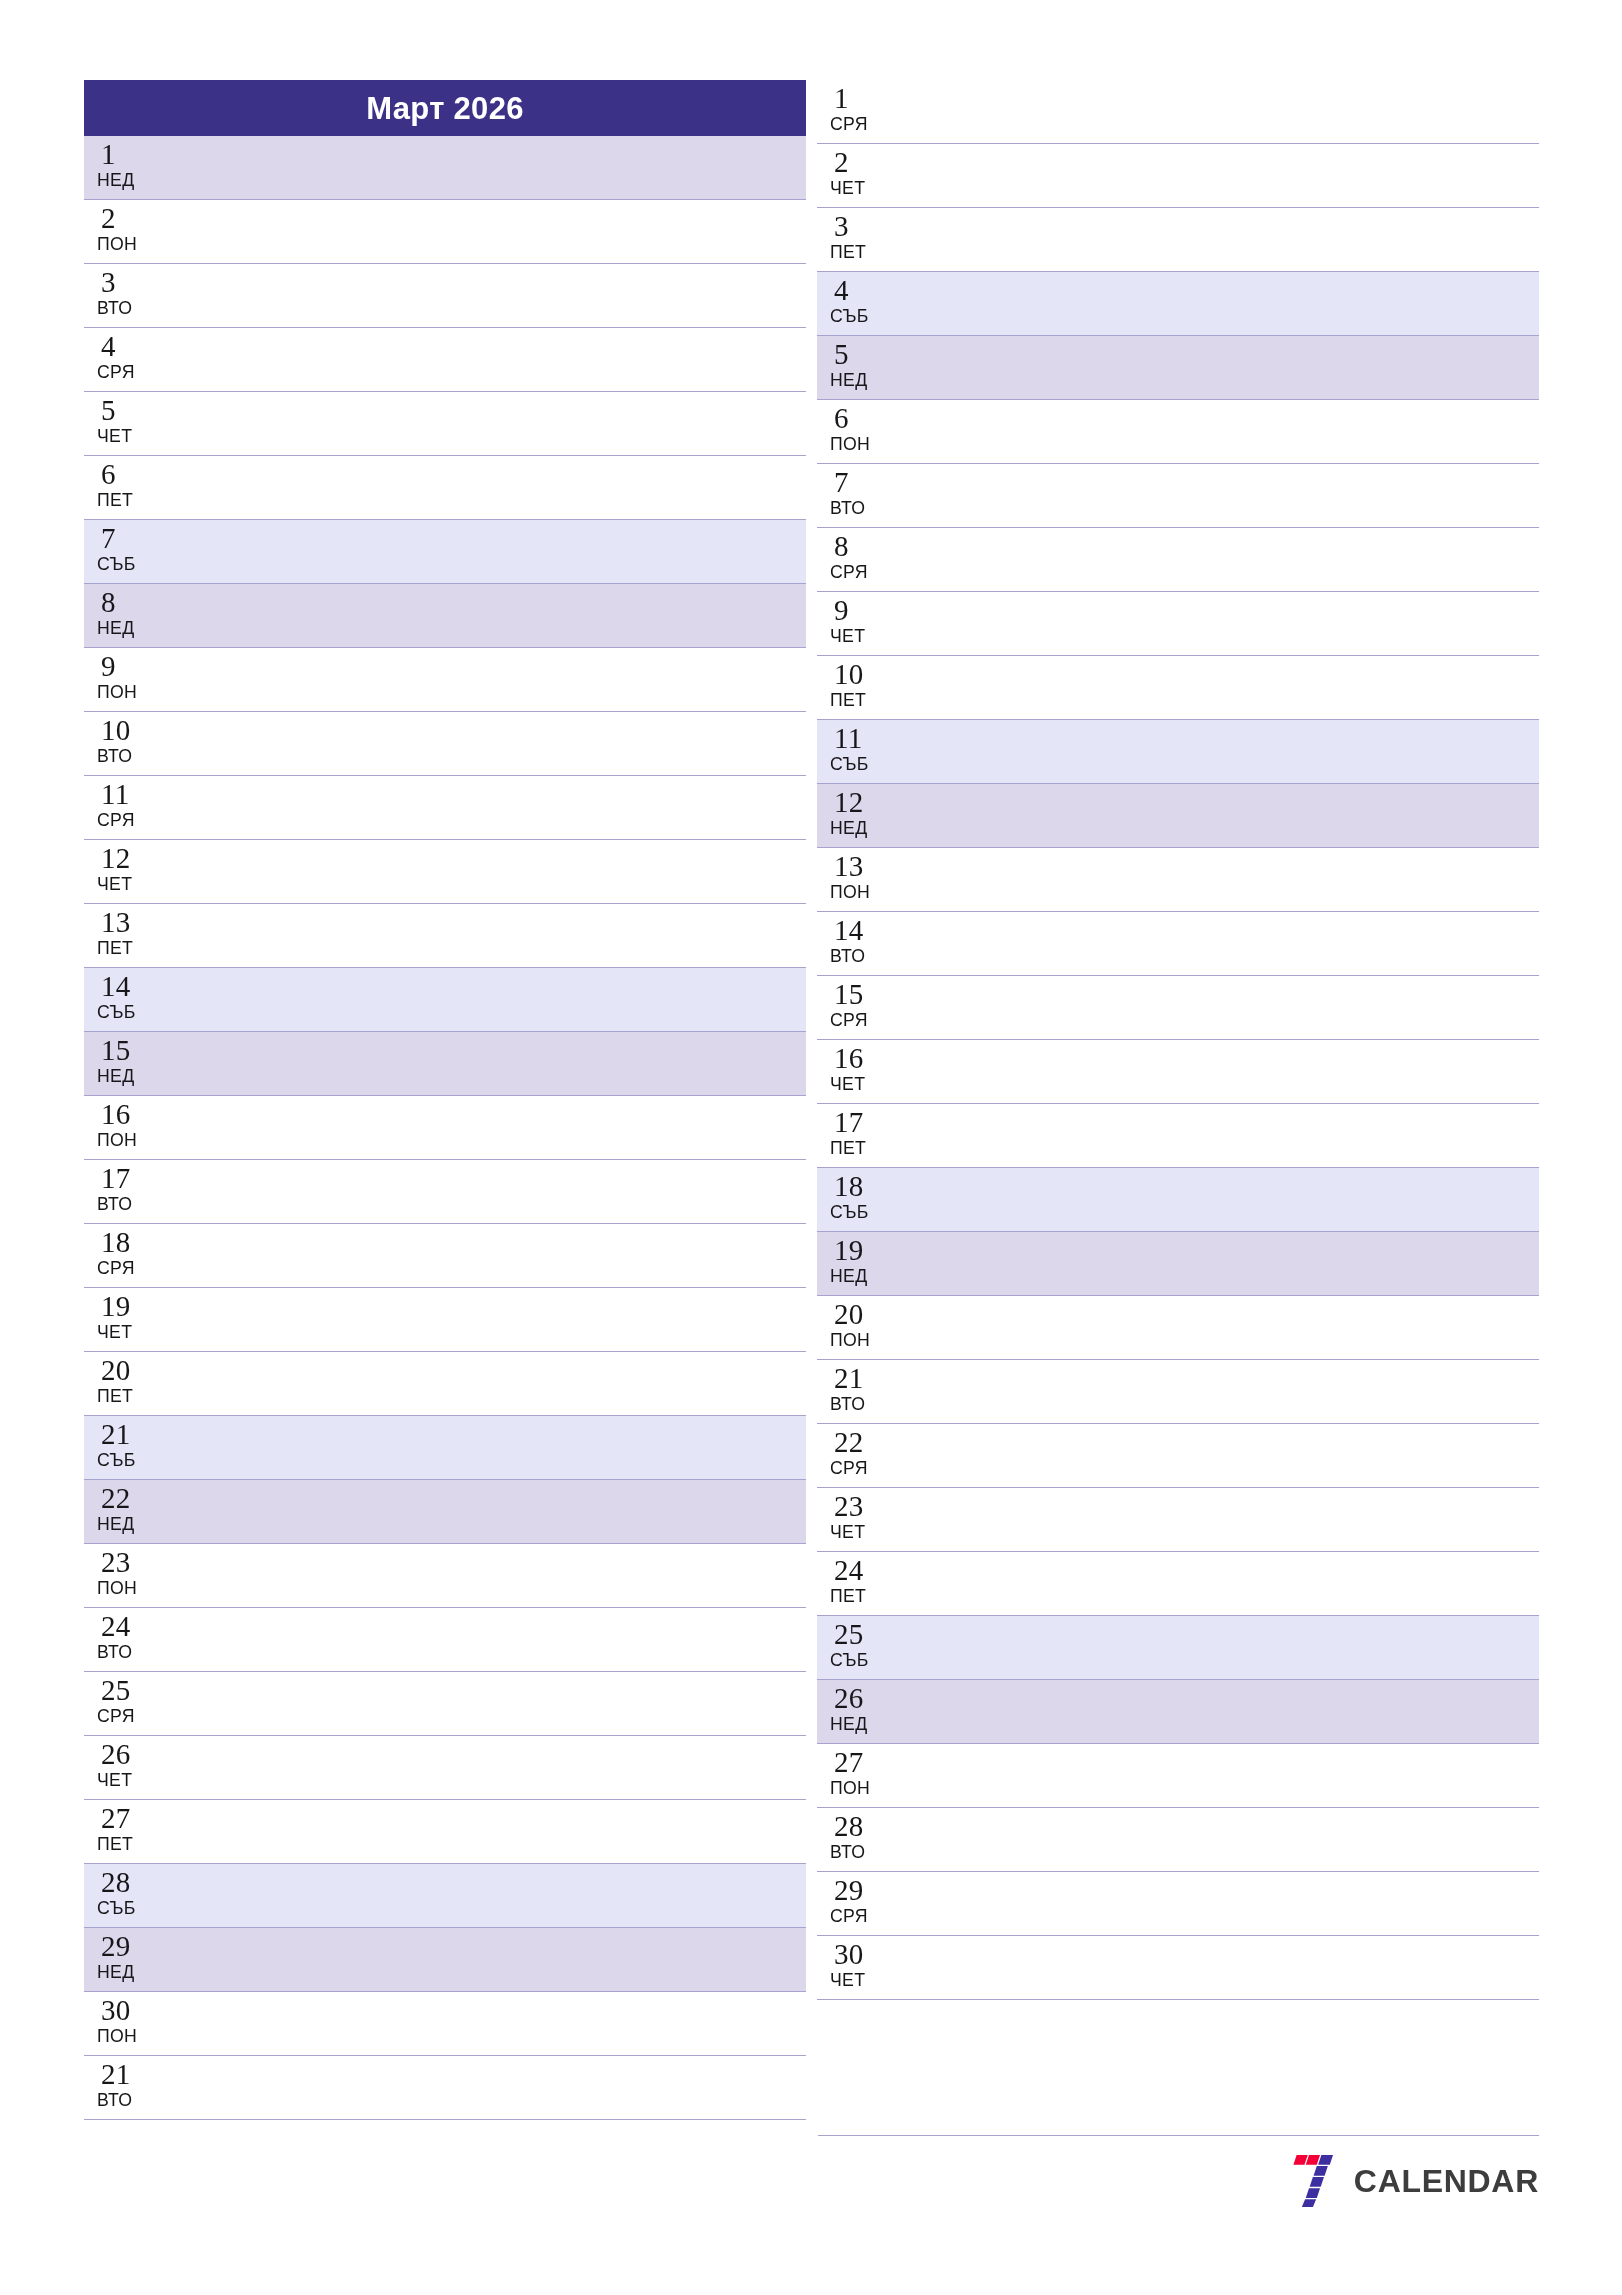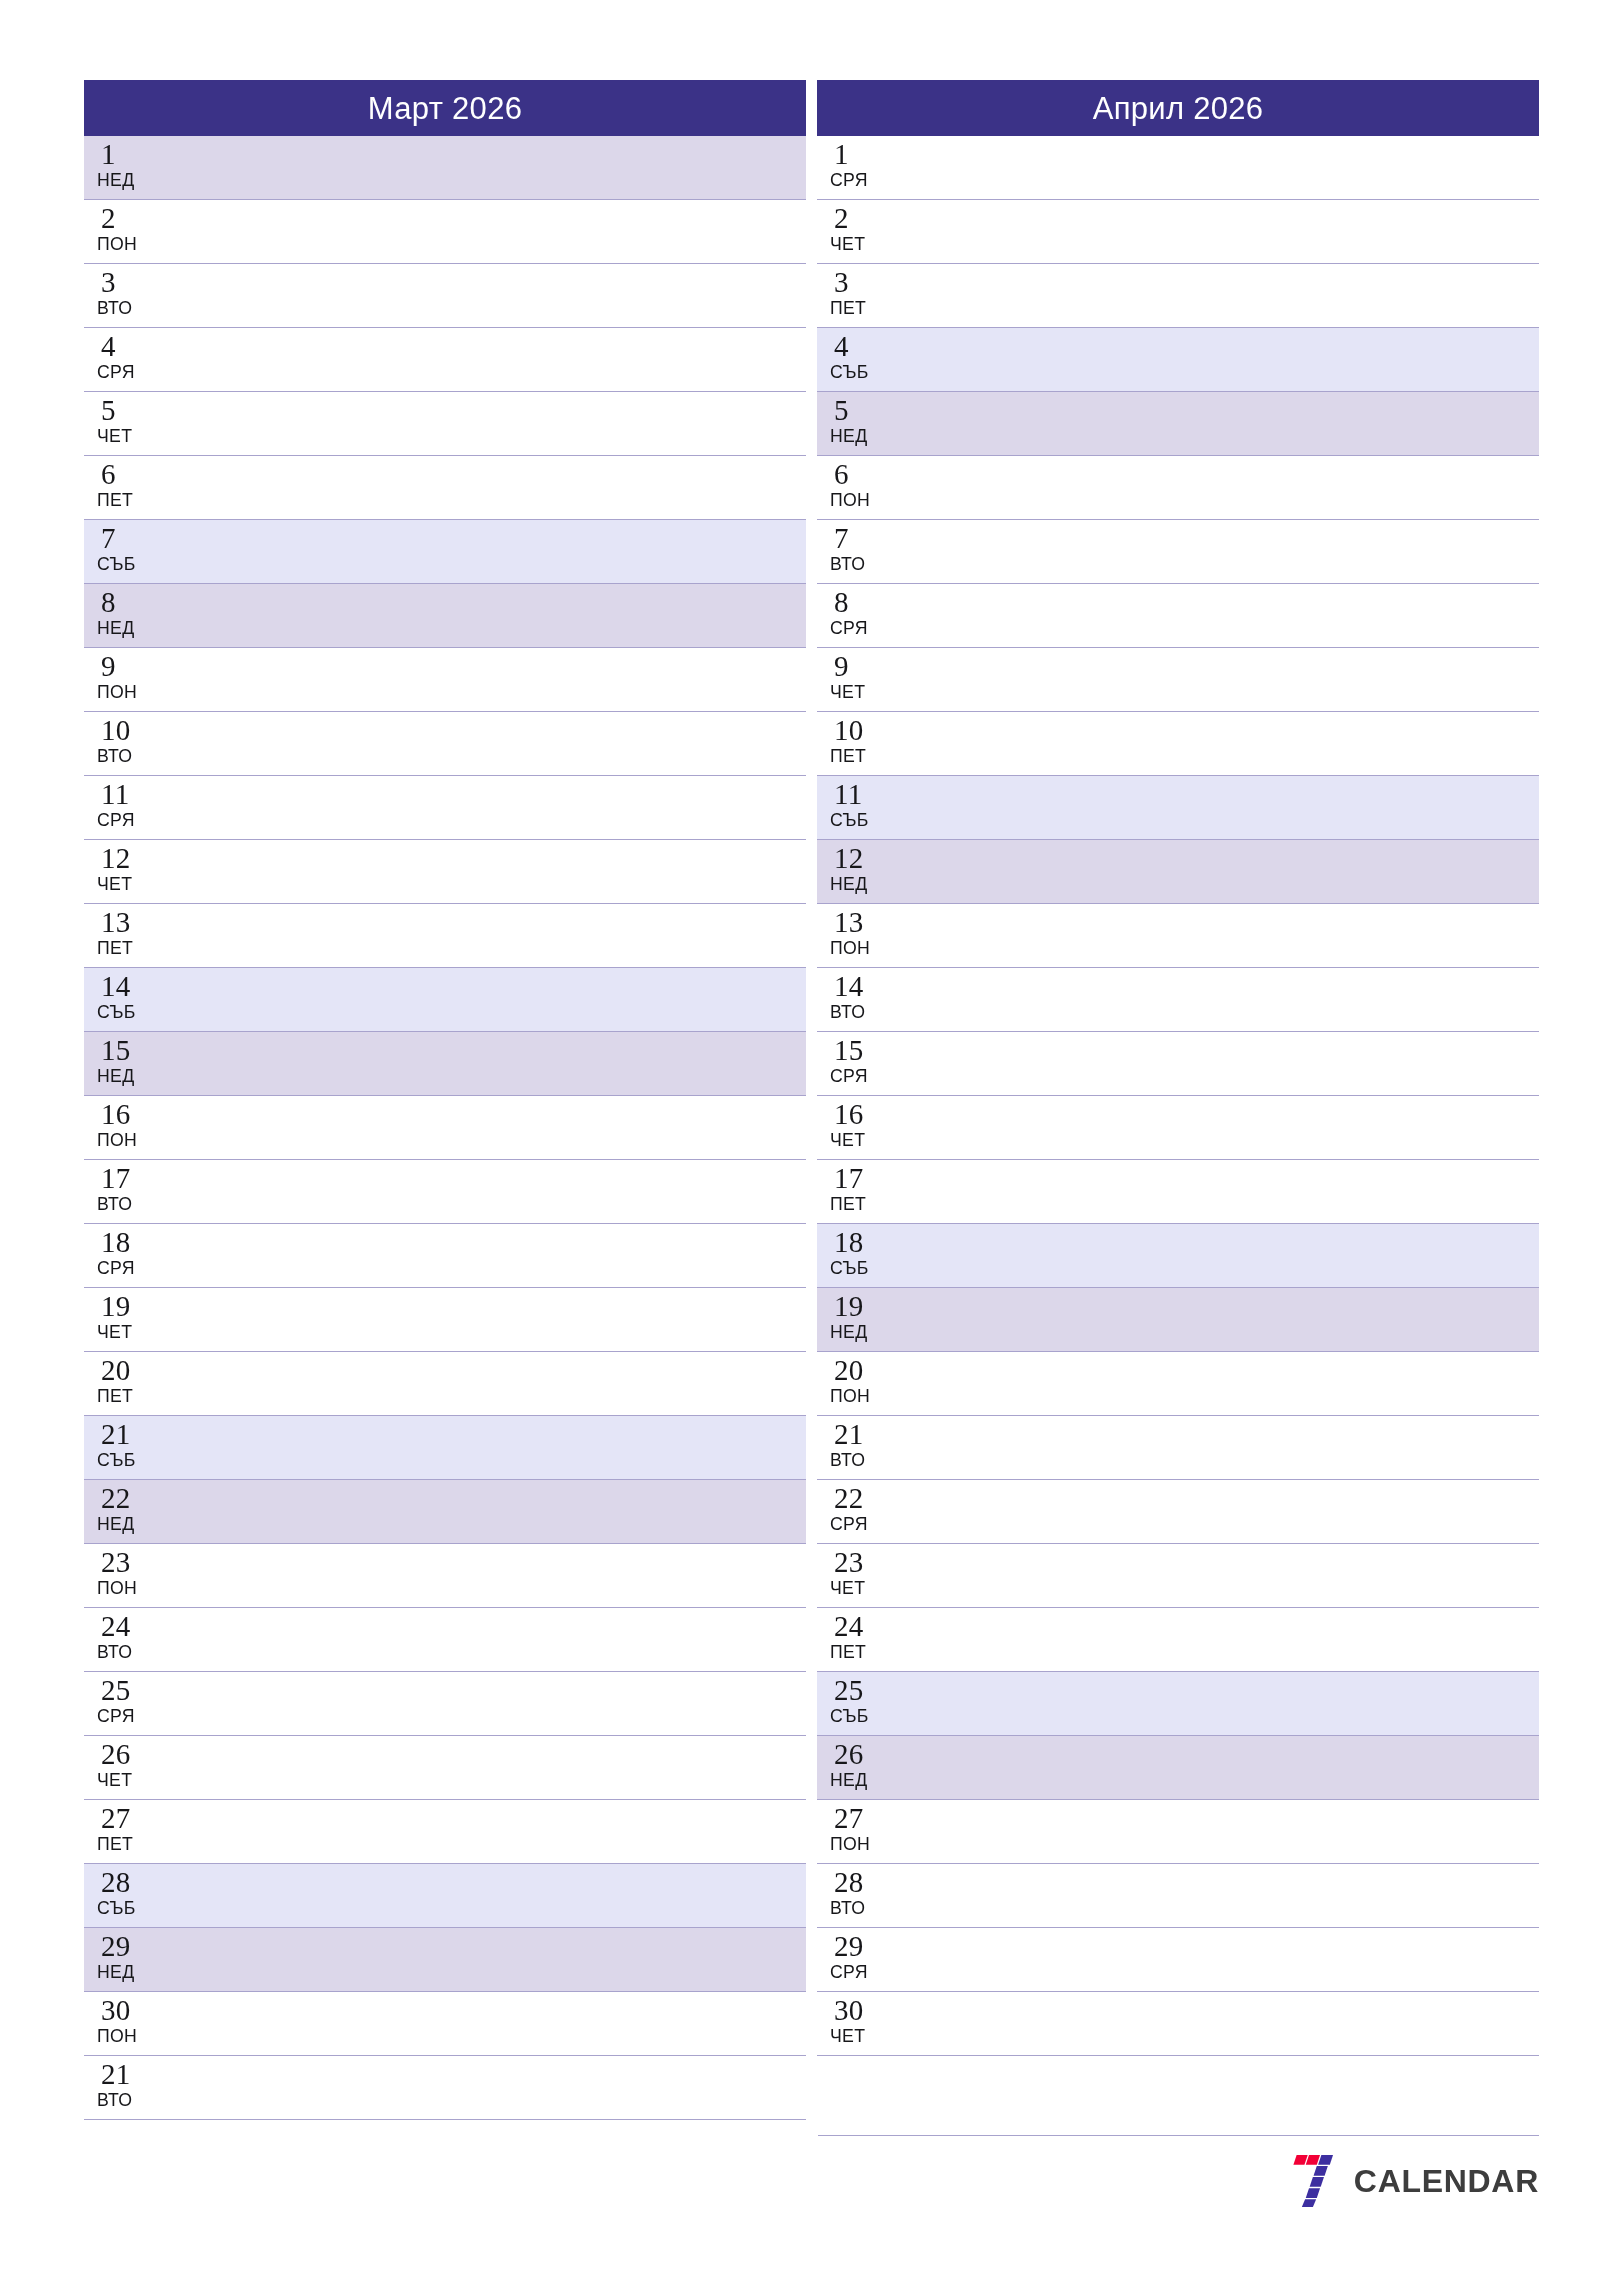--- a/index.html
+++ b/index.html
@@ -38,21 +38,21 @@
 
   .month-header {
     height: 56px;
     background: #3b3287;
     color: #ffffff;
     display: flex;
     align-items: center;
     justify-content: center;
     font-family: "Liberation Sans", sans-serif;
     font-size: 31px;
-    font-weight: 400;
+    font-weight: 700;
     letter-spacing: 0.3px;
     line-height: 1;
   }
 
   .days {
     border-top: 0;
   }
 
   .day-row {
     position: relative;
@@ -261,21 +261,20 @@
             <div class="day-abbr">ПОН</div>
           </div>
           <div class="day-row">
             <div class="day-num">21</div>
             <div class="day-abbr">ВТО</div>
           </div>
         </div>
     </div>
 
     <div class="month-col">
-      <div class="month-header">Април 2026</div>
       <div class="days">
           <div class="day-row">
             <div class="day-num">1</div>
             <div class="day-abbr">СРЯ</div>
           </div>
           <div class="day-row">
             <div class="day-num">2</div>
             <div class="day-abbr">ЧЕТ</div>
           </div>
           <div class="day-row">

